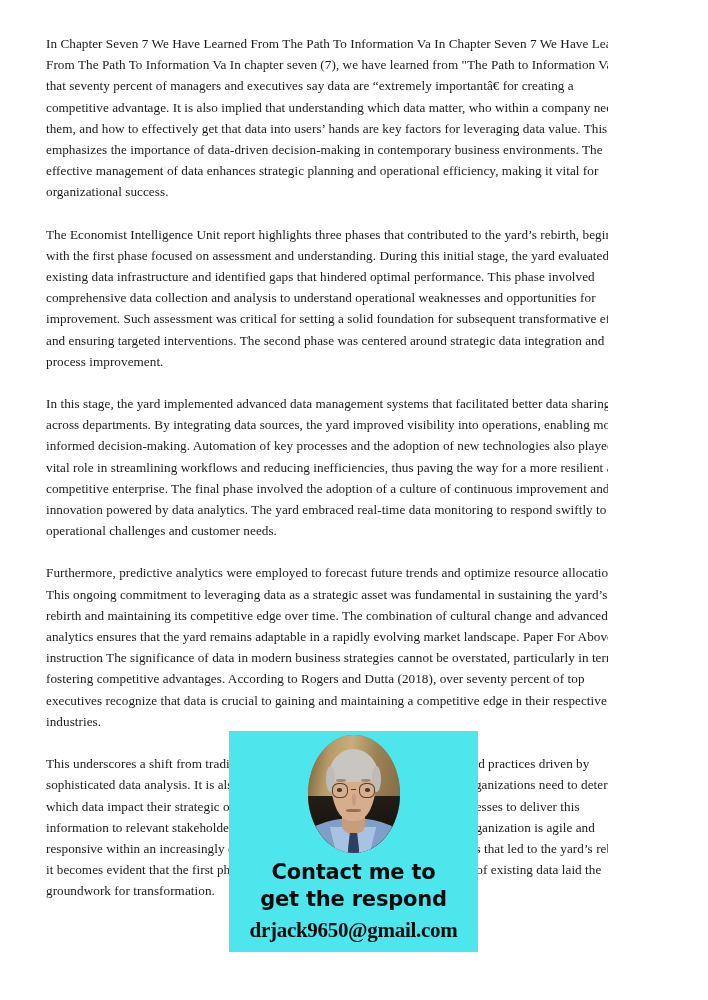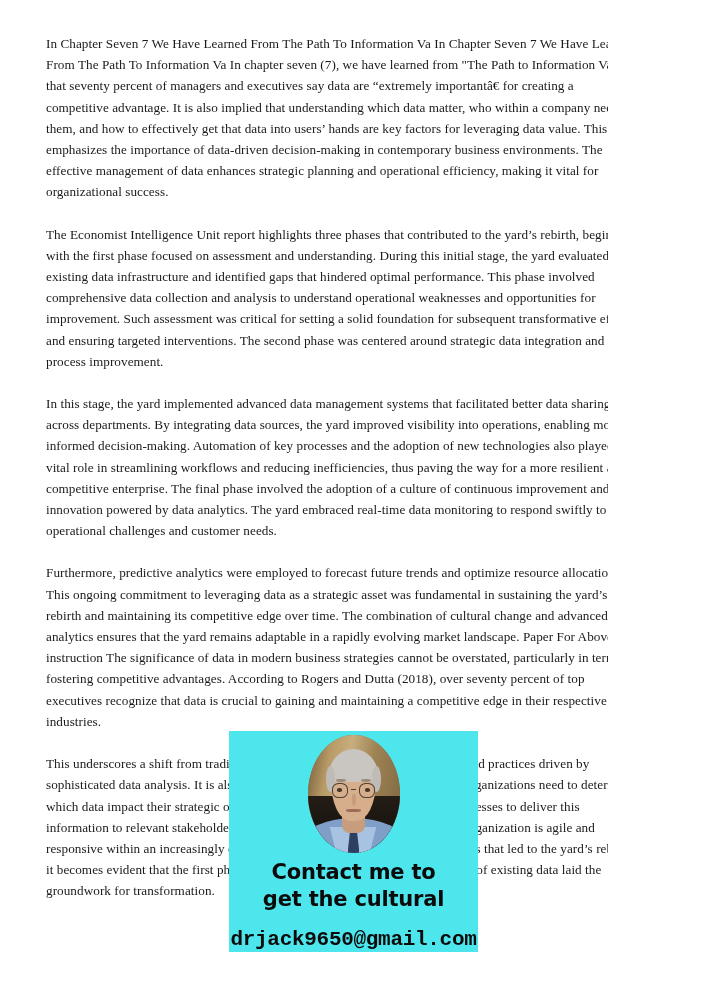--- a/index.html
+++ b/index.html
@@ -206,22 +206,22 @@
   }
   .contact-line {
     font-family: "DejaVu Sans", "Liberation Sans", sans-serif;
     font-size: 21px;
     font-weight: bold;
     color: #0b0b0b;
     line-height: 27px;
     letter-spacing: -0.2px;
   }
   #contact-email {
-    margin-top: 15px;
-    font-family: Liberation Mono, monospace;
+    margin-top: 5px;
+    font-family: Liberation Serif, serif;
     font-size: 21px;
     font-weight: bold;
     color: #0b0b0b;
     text-align: center;
     line-height: 24px;
     letter-spacing: -0.3px;
   }
 </style>
 </head>
 <body>
@@ -256,20 +256,20 @@
       <div class="pt-glass-r"></div>
       <div class="pt-bridge"></div>
       <div class="pt-eye-l"></div>
       <div class="pt-eye-r"></div>
       <div class="pt-nose"></div>
       <div class="pt-mouth"></div>
     </div>
 
     <div id="contact-lines">
       <div class="contact-line">Contact me to</div>
-      <div class="contact-line">get the cultural</div>
+      <div class="contact-line">get the respond</div>
     </div>
 
     <div id="contact-email">drjack9650@gmail.com</div>
 
   </div>
 
 </div>
 
 </body></html>

